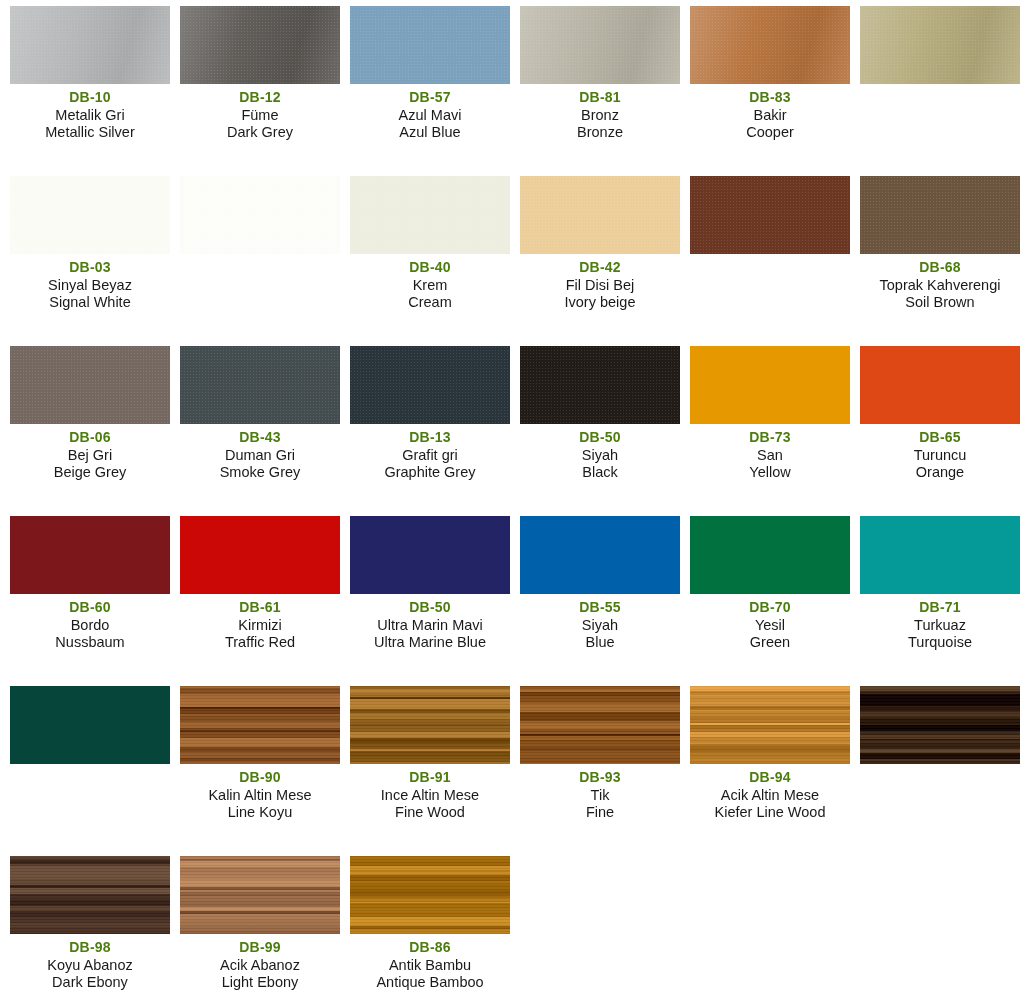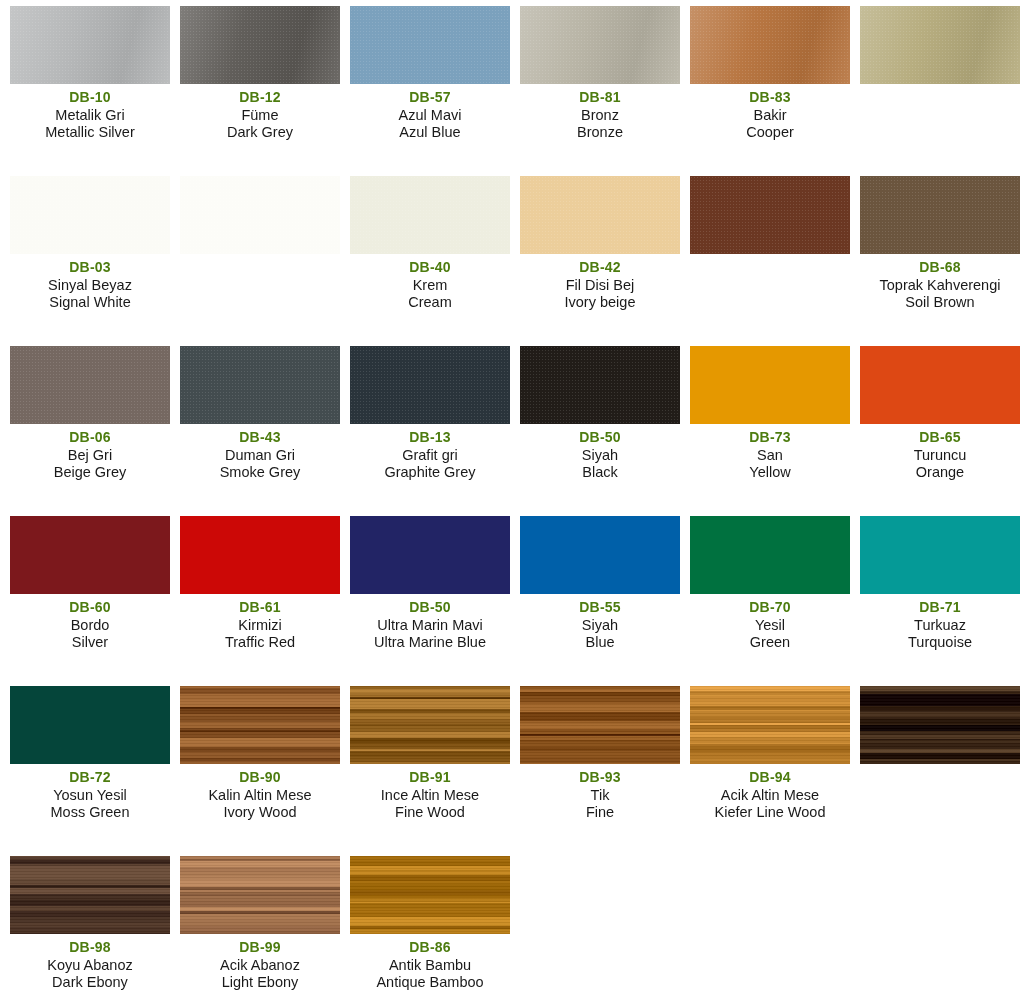--- a/index.html
+++ b/index.html
@@ -211,21 +211,21 @@
           <div class="code">DB-65</div>
           <div class="name-tr">Turuncu</div>
           <div class="name-en">Orange</div>
         </div>
       </div>
       <div class="swatch-cell">
         <div class="chip" style="background: rgb(124, 24, 28);"></div>
         <div class="labels">
           <div class="code">DB-60</div>
           <div class="name-tr">Bordo</div>
-          <div class="name-en">Silver</div>
+          <div class="name-en">Nussbaum</div>
         </div>
       </div>
       <div class="swatch-cell">
         <div class="chip" style="background: rgb(204, 8, 6);"></div>
         <div class="labels">
           <div class="code">DB-61</div>
           <div class="name-tr">Kirmizi</div>
           <div class="name-en">Traffic Red</div>
         </div>
       </div>
@@ -256,34 +256,29 @@
       <div class="swatch-cell">
         <div class="chip" style="background: rgb(5, 154, 151);"></div>
         <div class="labels">
           <div class="code">DB-71</div>
           <div class="name-tr">Turkuaz</div>
           <div class="name-en">Turquoise</div>
         </div>
       </div>
       <div class="swatch-cell">
         <div class="chip" style="background: rgb(5, 69, 58);"></div>
-        <div class="labels">
-          <div class="code">DB-72</div>
-          <div class="name-tr">Yosun Yesil</div>
-          <div class="name-en">Moss Green</div>
-        </div>
       </div>
       <div class="swatch-cell">
         <div class="chip" style="background: linear-gradient(rgb(158, 99, 47) 0%, rgb(158, 99, 47) 2.92%, rgb(130, 75, 29) 2.92%, rgb(130, 75, 29) 10.11%, rgb(161, 102, 49) 10.11%, rgb(161, 102, 49) 18.01%, rgb(168, 107, 53) 18.01%, rgb(168, 107, 53) 21.22%, rgb(167, 107, 53) 21.22%, rgb(167, 107, 53) 26.52%, rgb(80, 33, 0) 26.52%, rgb(80, 33, 0) 28.93%, rgb(112, 60, 17) 28.93%, rgb(112, 60, 17) 36.49%, rgb(140, 84, 35) 36.49%, rgb(140, 84, 35) 38.7%, rgb(129, 75, 28) 38.7%, rgb(129, 75, 28) 45.67%, rgb(156, 97, 45) 45.67%, rgb(156, 97, 45) 53.5%, rgb(120, 67, 23) 53.5%, rgb(120, 67, 23) 56.04%, rgb(93, 44, 5) 56.04%, rgb(93, 44, 5) 59.02%, rgb(126, 72, 26) 59.02%, rgb(126, 72, 26) 66.92%, rgb(170, 110, 55) 66.92%, rgb(170, 110, 55) 71.91%, rgb(168, 108, 54) 71.91%, rgb(168, 108, 54) 77.85%, rgb(118, 65, 21) 77.85%, rgb(118, 65, 21) 84.5%, rgb(143, 86, 37) 84.5%, rgb(143, 86, 37) 92.32%, rgb(115, 62, 19) 92.32%, rgb(115, 62, 19) 96.49%, rgb(144, 87, 38) 96.49%, rgb(144, 87, 38) 100%) rgb(138, 82, 34);">
           <div style="position: absolute; inset: 0px; background-image: repeating-linear-gradient(rgba(0, 0, 0, 0.13) 0px, rgba(0, 0, 0, 0) 1px, rgba(255, 255, 255, 0.07) 2px, rgba(0, 0, 0, 0) 3px);"></div>
         </div>
         <div class="labels">
           <div class="code">DB-90</div>
           <div class="name-tr">Kalin Altin Mese</div>
-          <div class="name-en">Ivory Wood</div>
+          <div class="name-en">Line Koyu</div>
         </div>
       </div>
       <div class="swatch-cell">
         <div class="chip" style="background: linear-gradient(rgb(142, 93, 24) 0%, rgb(142, 93, 24) 3.61%, rgb(182, 127, 50) 3.61%, rgb(182, 127, 50) 8.8%, rgb(160, 108, 36) 8.8%, rgb(160, 108, 36) 13.74%, rgb(93, 51, 0) 13.74%, rgb(93, 51, 0) 16.91%, rgb(181, 126, 49) 16.91%, rgb(181, 126, 49) 22.59%, rgb(182, 127, 50) 22.59%, rgb(182, 127, 50) 28.95%, rgb(122, 76, 11) 28.95%, rgb(122, 76, 11) 34.93%, rgb(166, 113, 39) 34.93%, rgb(166, 113, 39) 42.38%, rgb(142, 92, 24) 42.38%, rgb(142, 92, 24) 48.39%, rgb(126, 79, 13) 48.39%, rgb(126, 79, 13) 51.59%, rgb(141, 92, 23) 51.59%, rgb(141, 92, 23) 58.76%, rgb(179, 124, 48) 58.76%, rgb(179, 124, 48) 66.19%, rgb(107, 63, 1) 66.19%, rgb(107, 63, 1) 73.67%, rgb(127, 80, 14) 73.67%, rgb(127, 80, 14) 80.5%, rgb(183, 128, 51) 80.5%, rgb(183, 128, 51) 83.57%, rgb(120, 74, 9) 83.57%, rgb(120, 74, 9) 90.55%, rgb(130, 82, 16) 90.55%, rgb(130, 82, 16) 97.63%, rgb(158, 106, 34) 97.63%, rgb(158, 106, 34) 100%) rgb(153, 102, 31);">
           <div style="position: absolute; inset: 0px; background-image: repeating-linear-gradient(rgba(0, 0, 0, 0.13) 0px, rgba(0, 0, 0, 0) 1px, rgba(255, 255, 255, 0.07) 2px, rgba(0, 0, 0, 0) 3px);"></div>
         </div>
         <div class="labels">
           <div class="code">DB-91</div>
           <div class="name-tr">Ince Altin Mese</div>
           <div class="name-en">Fine Wood</div>

